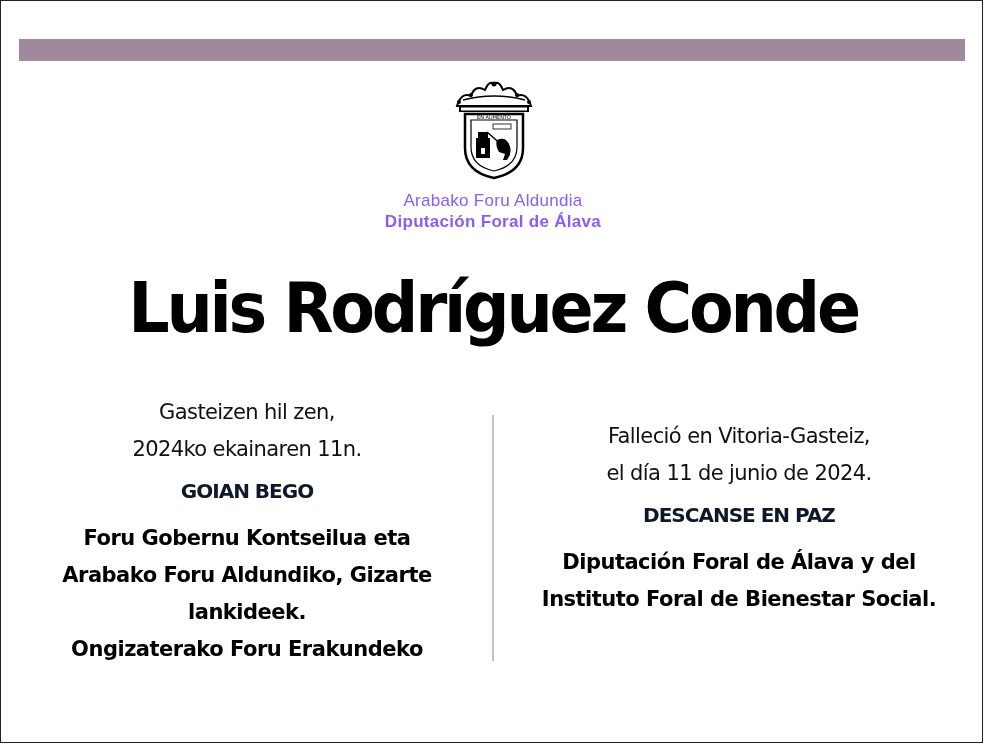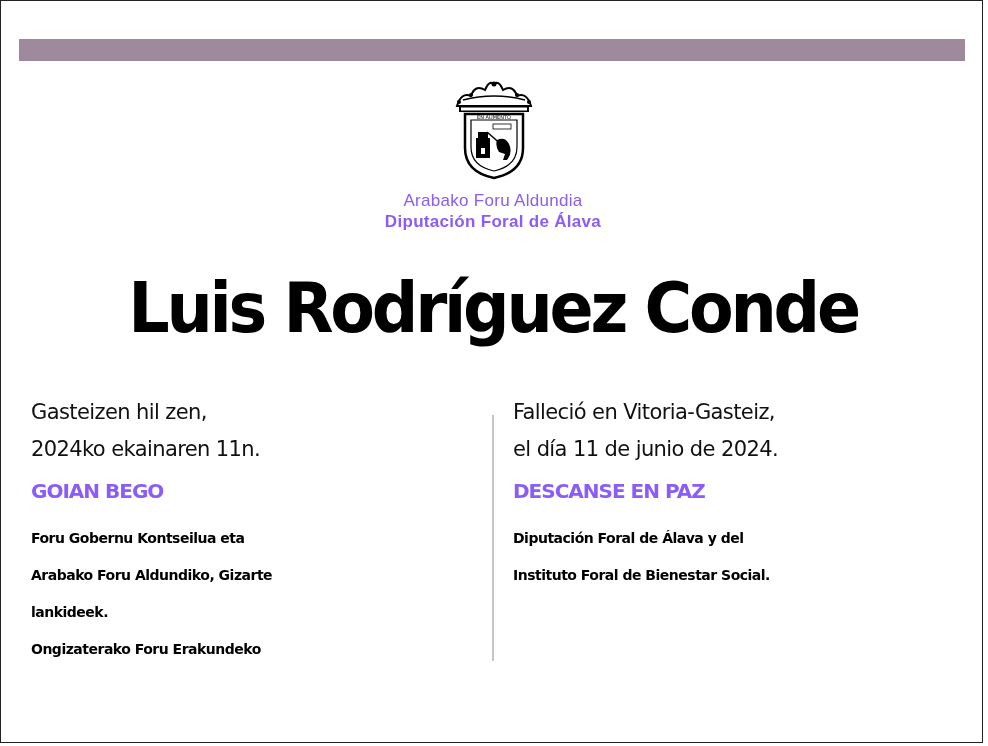--- a/index.html
+++ b/index.html
@@ -25,37 +25,37 @@
   }
   .org.l1 { top: 189px; }
   .org.l2 { top: 210px; font-weight: bold; }
   .name {
     position: absolute; left: 0; top: 262px; width: 984px; text-align: center;
     font-family: "DejaVu Sans", sans-serif; font-weight: bold;
     font-size: 70px; line-height: 90px; color: #000;
     letter-spacing: -3.5px; transform: scaleX(0.93); transform-origin: center;
   }
   .col {
-    position: absolute; top: 393px; text-align: left;
+    position: absolute; top: 393px; text-align: center;
     font-family: "DejaVu Sans", sans-serif;
   }
   .col.left { left: 30px; width: 432px; }
-  .col.right { left: 512px; width: 452px; }
+  .col.right { left: 512px; width: 452px; margin-top: 24px; }
   .line {
     font-size: 21px; line-height: 37px; color: #111;
     letter-spacing: -0.6px;
   }
   .label {
     margin-top: 10px;
     font-size: 20px; line-height: 26px; font-weight: bold;
-    color: #8b5cf6; letter-spacing: -1px;
+    color: #0f172a; letter-spacing: -1px;
   }
   .signers {
     margin-top: 16px;
-    font-size: 14px; line-height: 37px; font-weight: bold;
+    font-size: 21px; line-height: 37px; font-weight: bold;
     color: #000; letter-spacing: -0.5px;
   }
   .divider {
     position: absolute; left: 491px; top: 414px; width: 2px; height: 246px;
     background: #c4c4c4;
   }
 </style>
 </head>
 <body>
 

